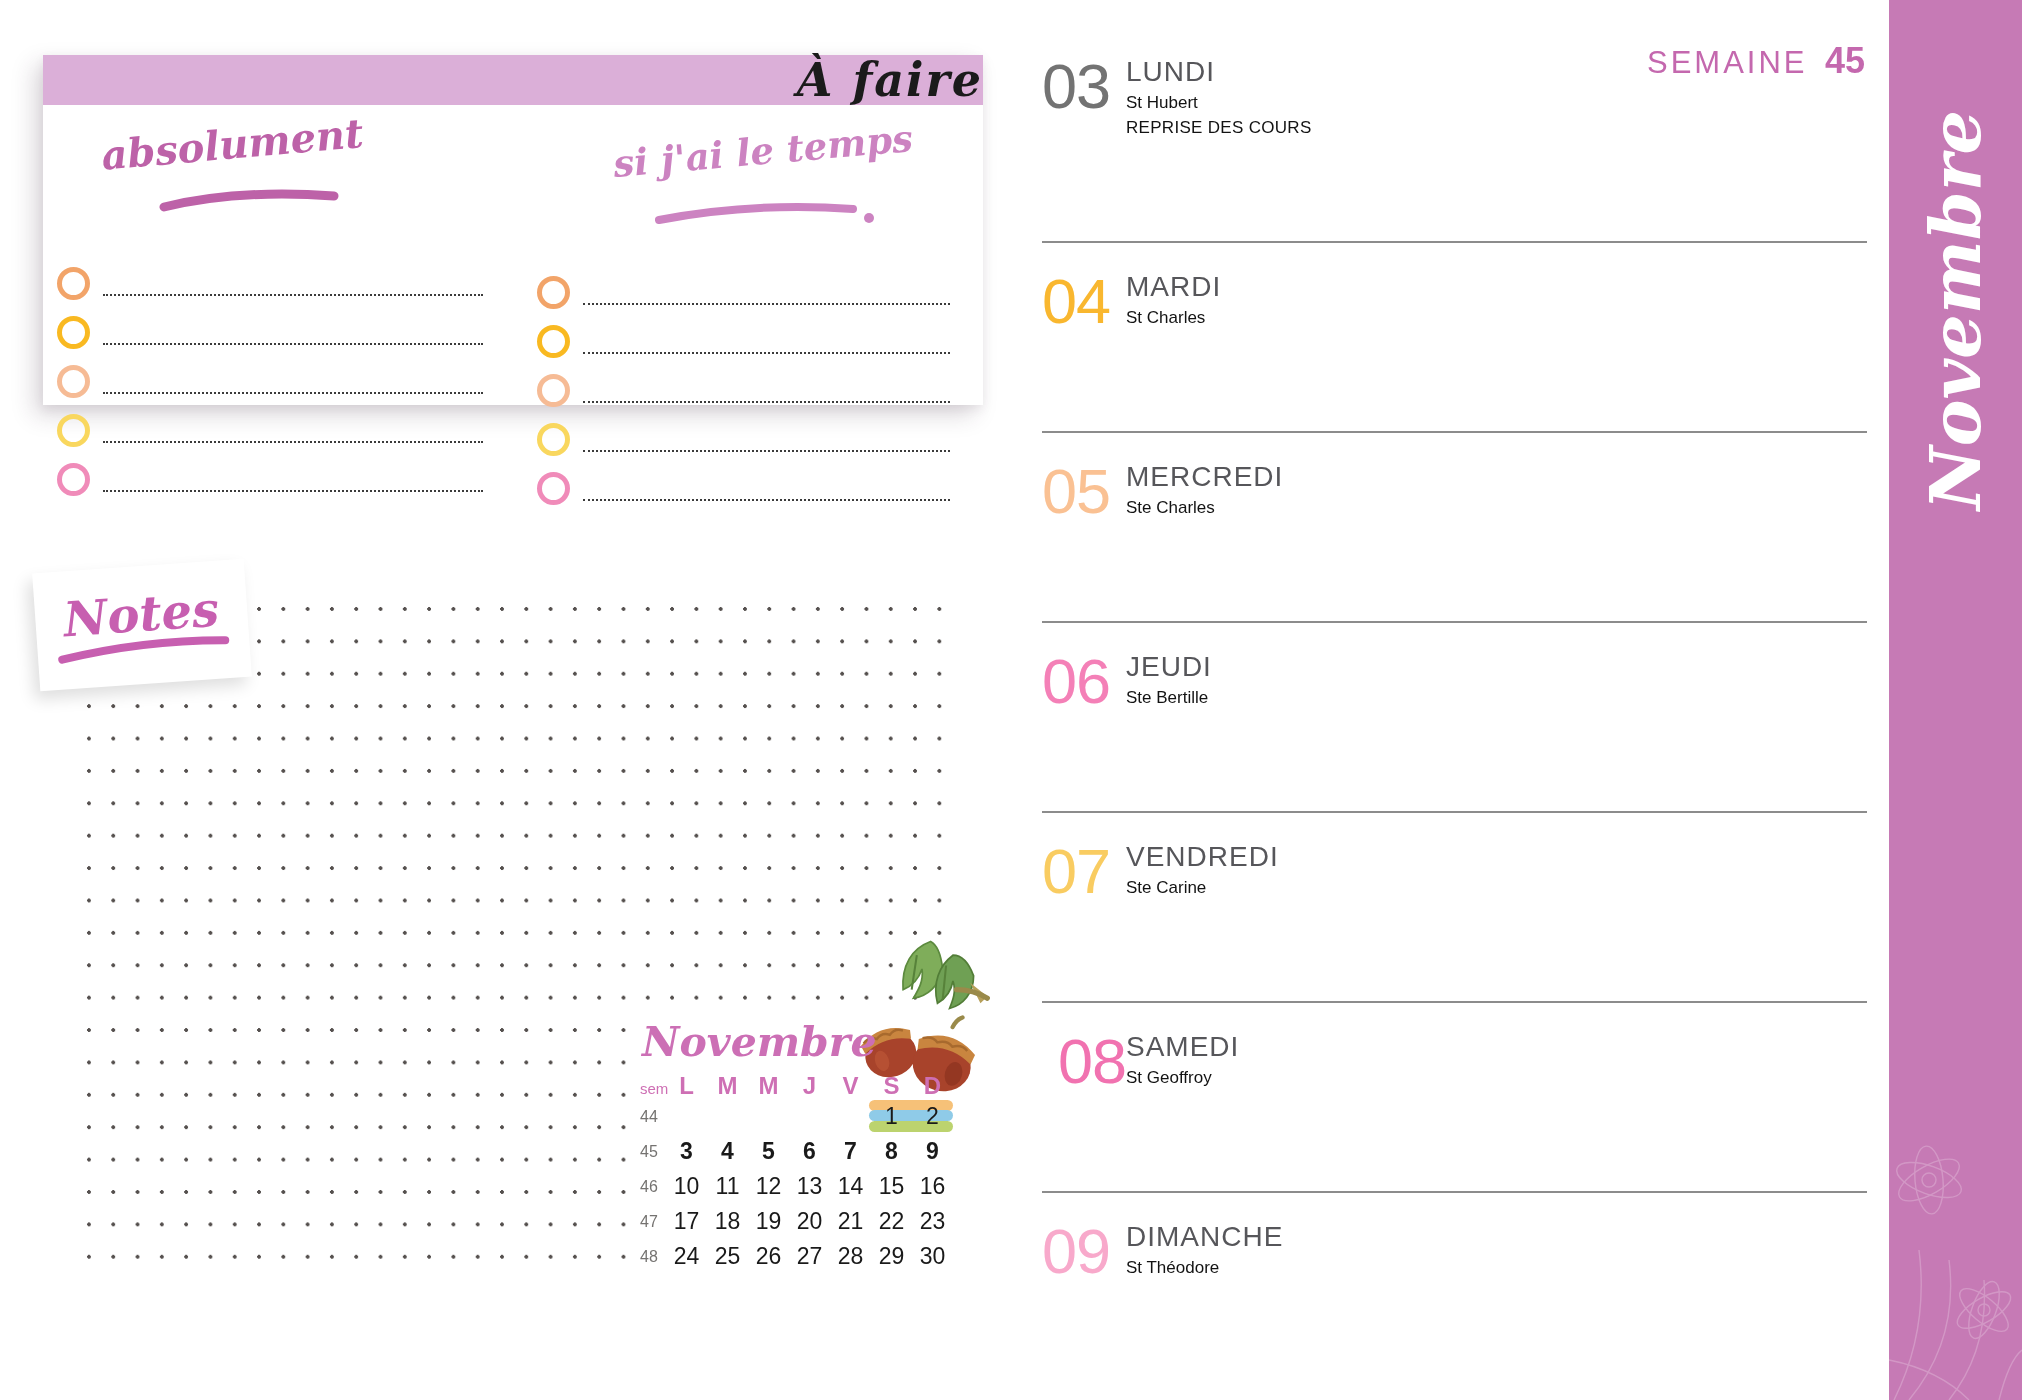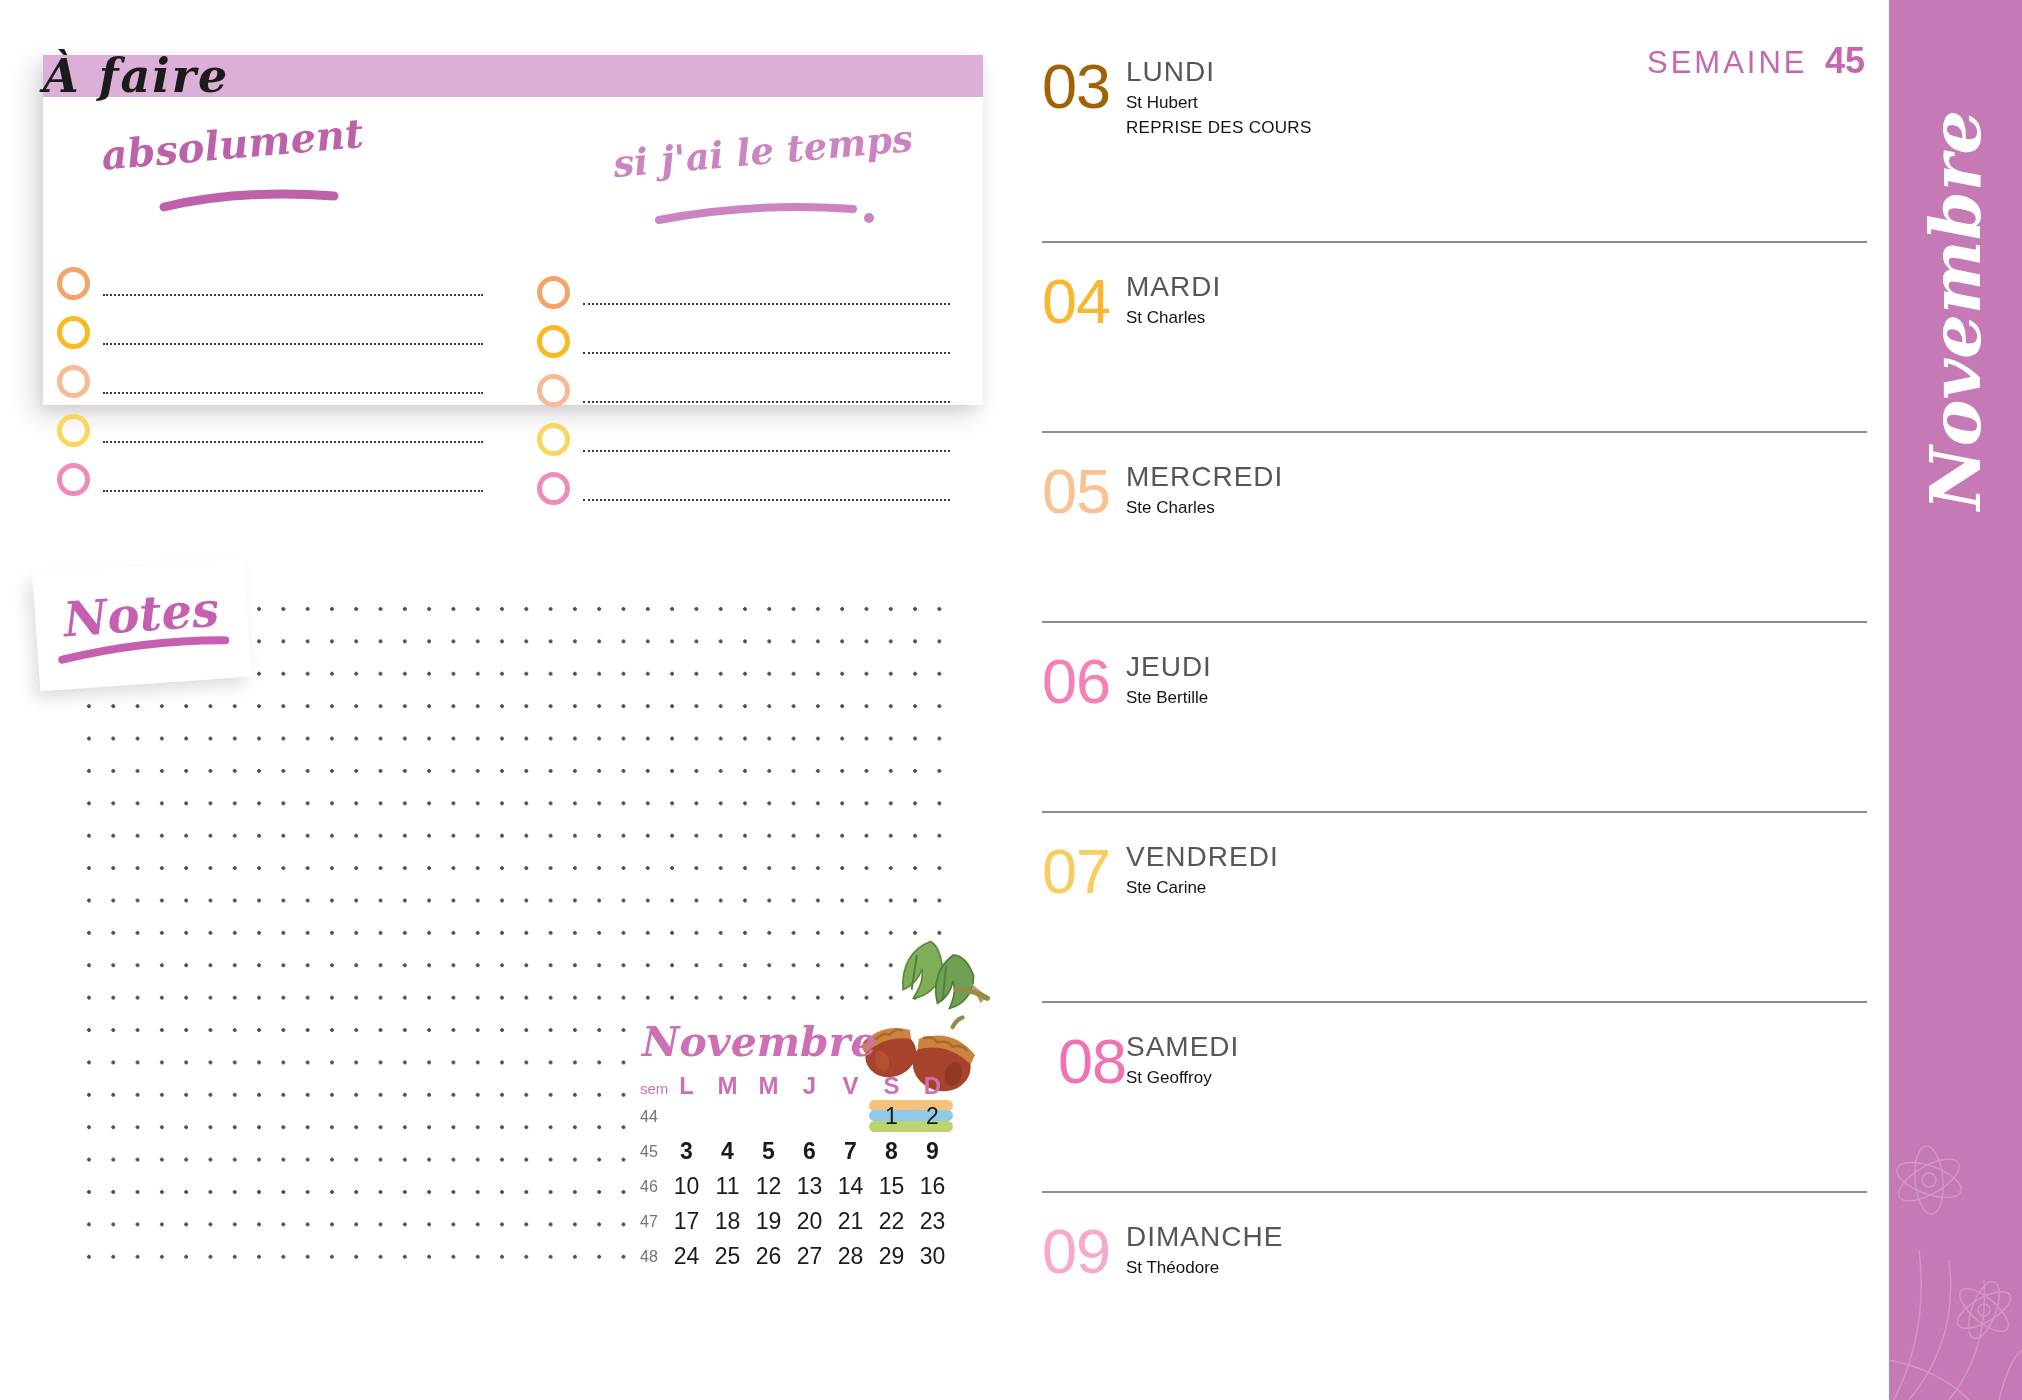--- a/index.html
+++ b/index.html
@@ -2,22 +2,22 @@
 <html><head>
 <meta charset="utf-8">
 <style>
   html,body{margin:0;padding:0;background:#ffffff;}
   .canvas{position:relative;width:2022px;height:1400px;background:#ffffff;overflow:hidden;
           font-family:"Liberation Sans",sans-serif;}
 
   
   .todo-card{position:absolute;left:43px;top:55px;width:940px;height:350px;background:#ffffff;
              box-shadow:-9px 10px 22px rgba(60,40,60,.18), 0 4px 10px rgba(60,40,60,.08);}
-  .todo-header{position:absolute;left:0;top:0;width:100%;height:42px;background:#DBAFD8;
-               display:flex;align-items:center;justify-content:flex-start;}
+  .todo-header{position:absolute;left:0;top:0;width:100%;height:50px;background:#DBAFD8;
+               display:flex;align-items:center;justify-content:flex-end;}
   .todo-title{font-family:"DejaVu Serif",serif;font-style:italic;font-weight:bold;
               font-size:46px;color:#1b1b1b;letter-spacing:2px;}
   .col-heading{position:absolute;text-align:center;font-family:"DejaVu Serif",serif;
                font-style:italic;font-weight:600;}
   .col-heading.left{left:58px;top:66px;width:250px;font-size:40px;color:#BD62A8;transform:rotate(-5deg);}
   .col-heading.right{left:565px;top:74px;width:310px;font-size:37px;color:#CC83C1;transform:rotate(-5deg);}
   .swoosh{position:absolute;}
   .todo-col{position:absolute;}
   .todo-col.colL{left:14px;top:196px;width:426px;}
   .todo-col.colR{left:494px;top:205px;width:413px;}
@@ -249,21 +249,21 @@
       </div>
     </div>
 
   <div class="week-header">
     <span class="week-label">SEMAINE</span>
     <span class="week-number">45</span>
   </div>
 
   <div class="agenda">
     <div class="day-block first">
-      <div class="day-num" style="color: #a16207;">03</div>
+      <div class="day-num" style="color: #737373;">03</div>
       <div class="day-text">
         <div class="day-name">LUNDI</div>
         <div class="day-saint">St Hubert</div>
         <div class="day-note">REPRISE DES COURS</div>
       </div>
     </div>
     <div class="day-block">
       <div class="day-num" style="color: rgb(249, 183, 47);">04</div>
       <div class="day-text">
         <div class="day-name">MARDI</div>

